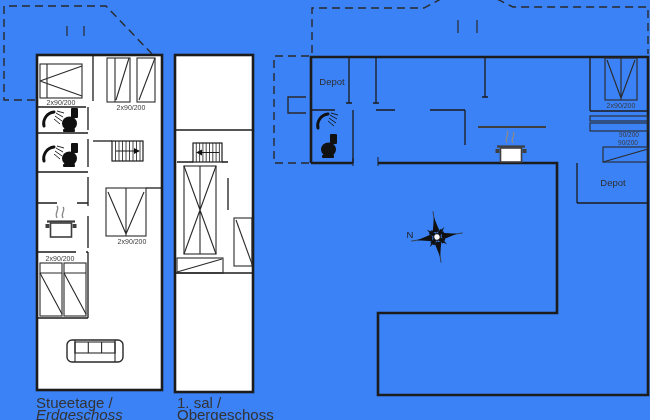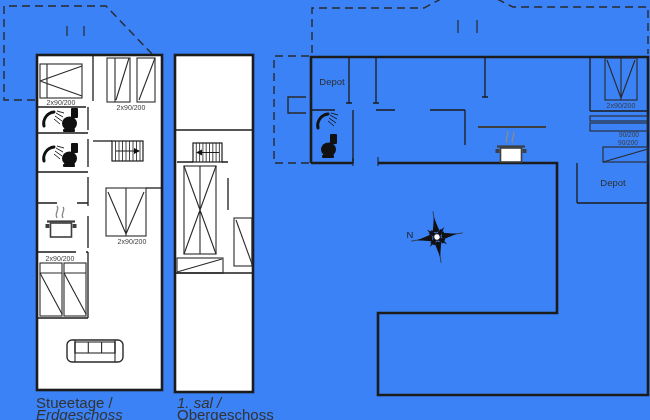--- a/index.html
+++ b/index.html
@@ -231,16 +231,16 @@
 <div class="lbl c bunklbl" style="left:629px;top:132px;">90/200</div>
 <div class="lbl c bunklbl" style="left:628px;top:140px;">90/200</div>
 
 <div class="lbl c roomlbl" style="left:332px;top:77px;">Depot</div>
 <div class="lbl c roomlbl" style="left:613px;top:178px;">Depot</div>
 
 <div class="lbl c north" style="left:410px;top:230px;">N</div>
 
 <div class="lbl caption" style="left:36px;top:395px;">Stueetage /</div>
 <div class="lbl caption" style="left:36px;top:407px;font-style:italic;">Erdgeschoss</div>
-<div class="lbl caption" style="left:177px;top:395px;font-style:italic;">1. sal /</div>
+<div class="lbl caption" style="left:177px;top:395px;">1. sal /</div>
 <div class="lbl caption" style="left:177px;top:407px;text-decoration:underline;">Obergeschoss</div>
 
 </div>
 
 </body></html>

